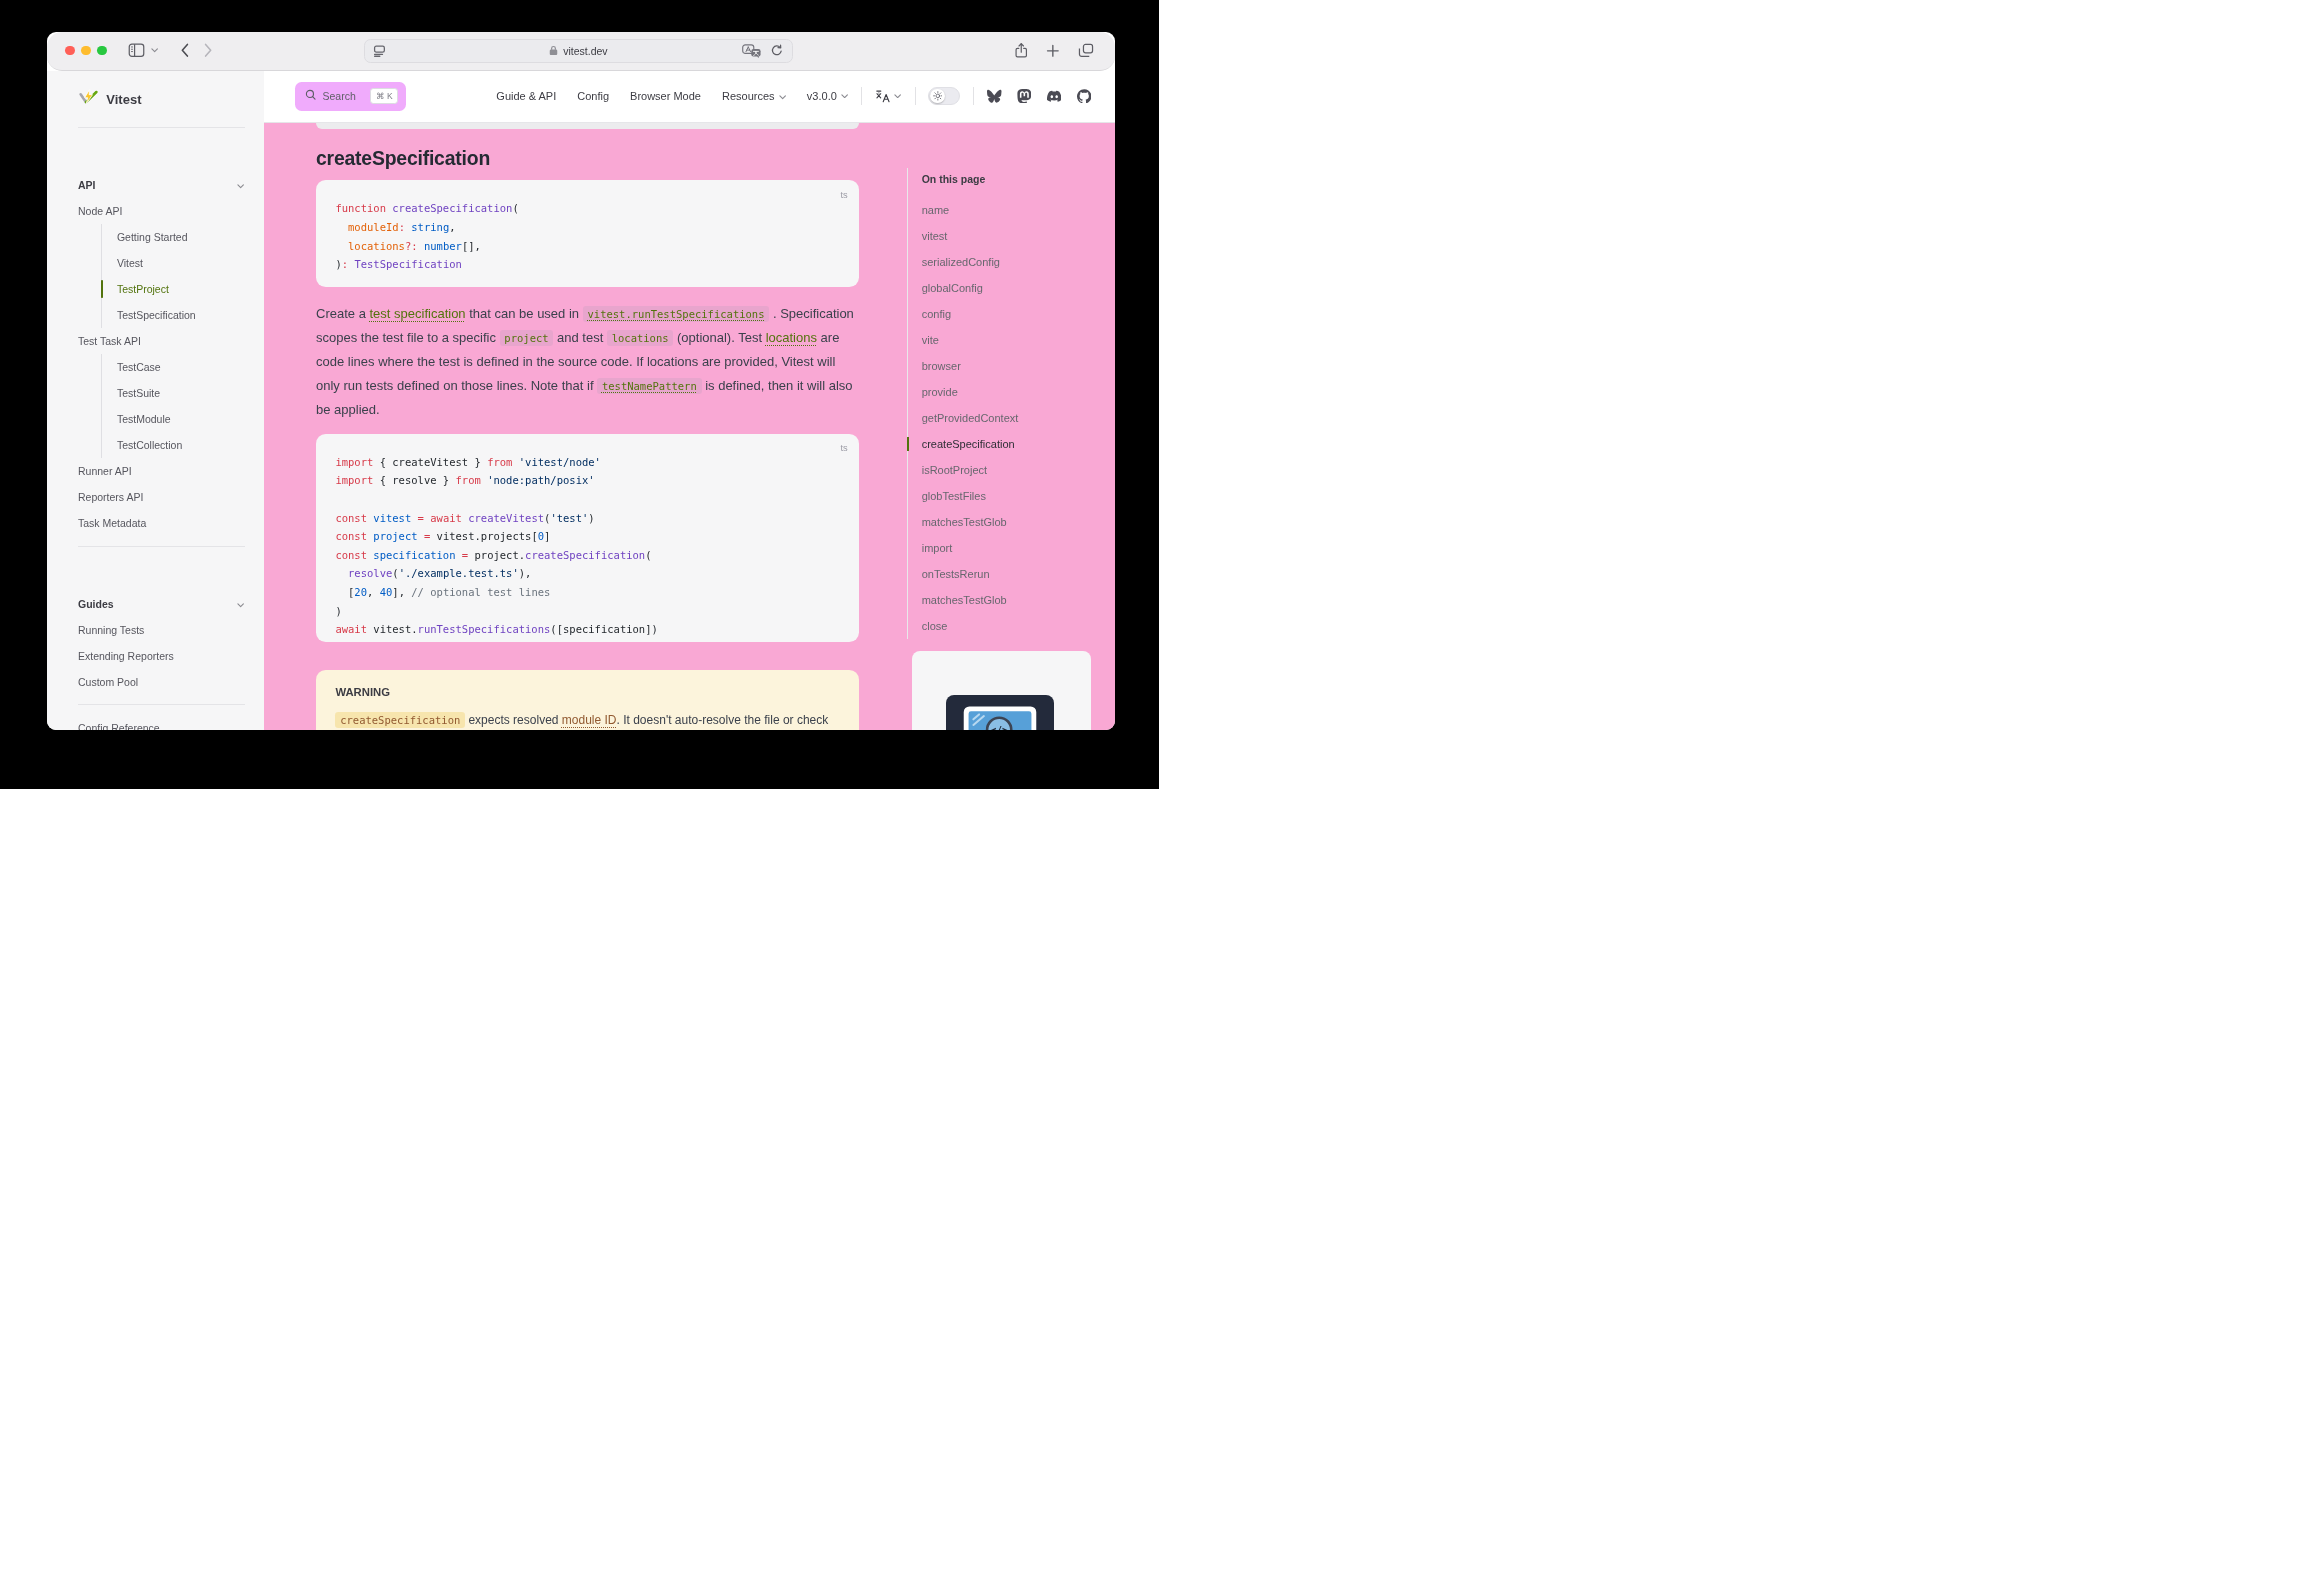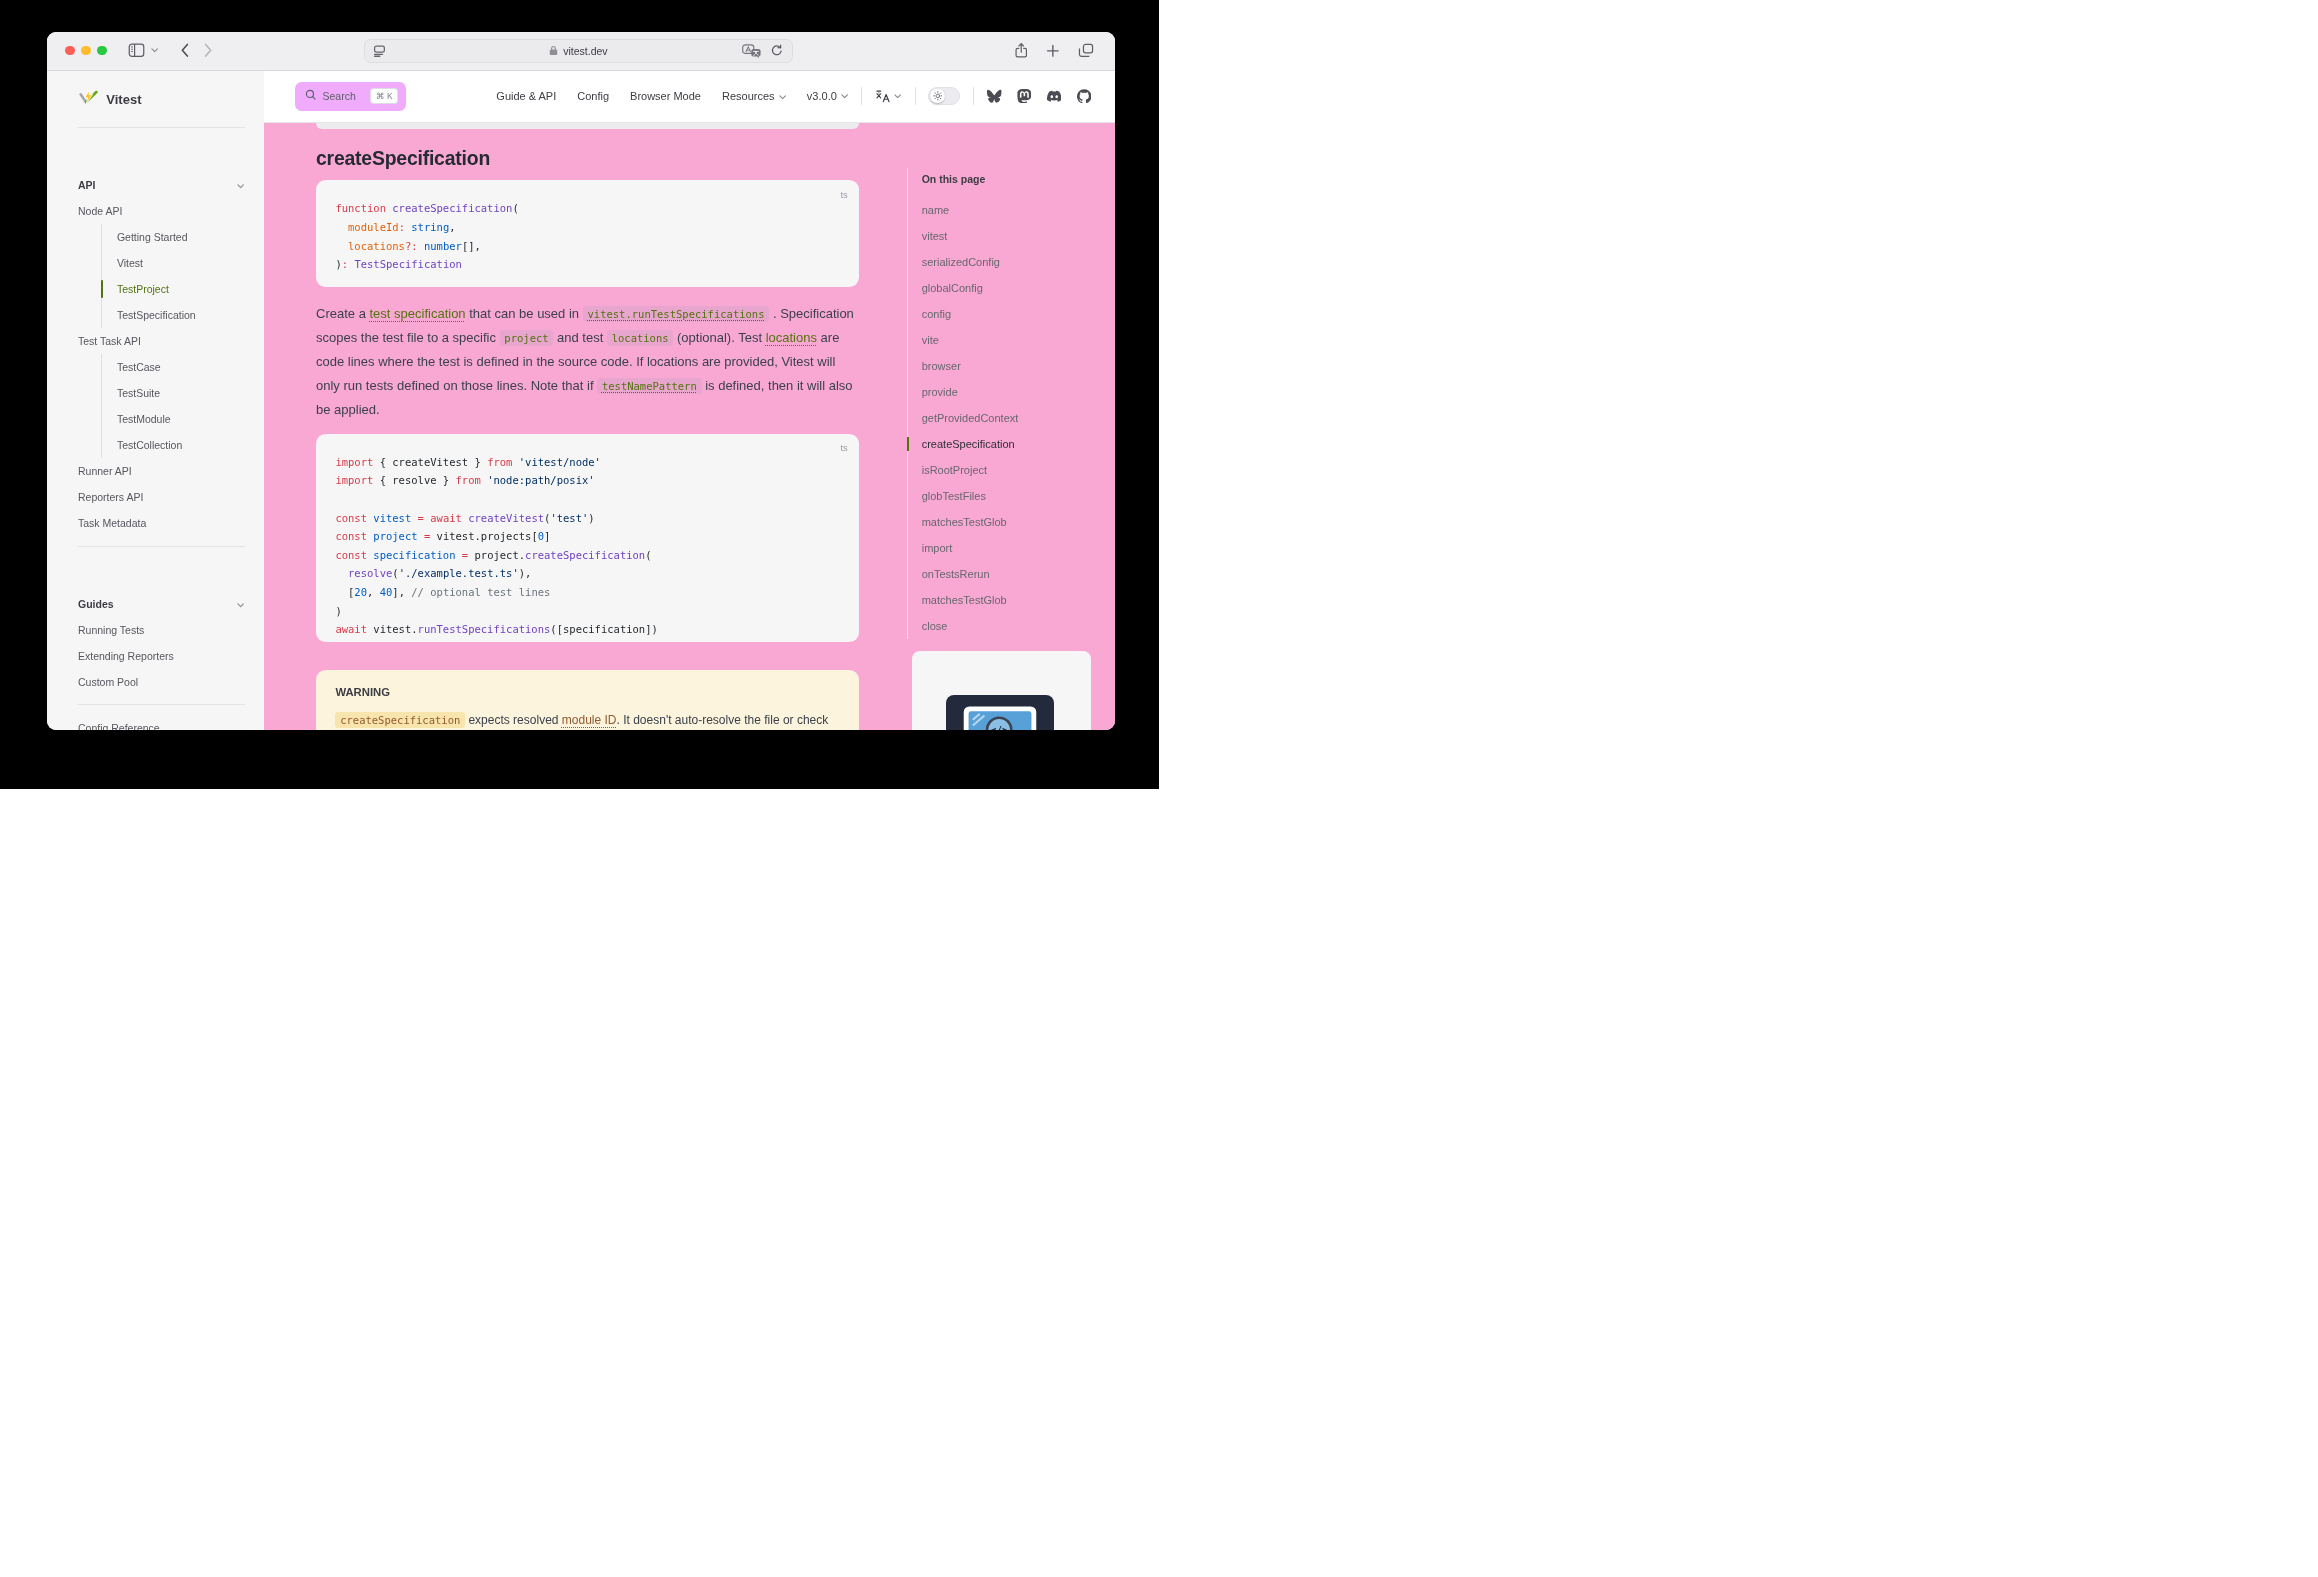--- a/index.html
+++ b/index.html
@@ -1,20 +1,20 @@
 <!DOCTYPE html>
 <html style="--accent: #52730d; --warning-bg: #fcf4dc; --warning-code: #915930; --code-bg: #f6f6f7; --tok-keyword: #d73a49; --tok-function: #6f42c1; --tok-constant: #005cc5; --tok-string: #032f62; --tok-comment: #6a737d; --tok-parameter: #e36209; --tok-plain: #24292e;font-size:13px"><head>
 <meta charset="utf-8">
 <style>
   html,body{margin:0;padding:0;}
   .stage{position:relative;width:1159px;height:789px;background:#000;font-family:"Liberation Sans",sans-serif;overflow:hidden;}
   .window{position:absolute;left:47px;top:31.5px;width:1068px;height:698px;background:#fff;border-radius:9px;overflow:hidden;box-shadow:0 14.5px 40px rgba(0,0,0,.55);}
 
   
-  .titlebar{height:39px;background:#efeef0;border-bottom:0.8px solid #d8d7da;display:flex;align-items:center;position:relative;box-sizing:border-box;}
+  .titlebar{height:39px;background:#efeef0;border-bottom:0.8px solid #d8d7da;display:flex;align-items:center;position:relative;box-sizing:border-box;border-radius:15px;}
   .traffic{display:flex;gap:6.5px;margin-left:18px;}
   .tl{width:9.7px;height:9.7px;border-radius:50%;}
   .tl.close{background:#ff5f57;}
   .tl.min{background:#febc2e;}
   .tl.zoom{background:#28c840;}
   .tb-icon{display:flex;align-items:center;justify-content:center;cursor:default;}
   .urlbar{position:absolute;left:317px;top:7.3px;width:429px;height:24px;background:#ebebee;border:0.8px solid #dddce0;border-radius:6.5px;display:flex;align-items:center;padding:0 8px;box-sizing:border-box;}
   .url-center{position:absolute;left:0;right:0;display:flex;justify-content:center;align-items:center;gap:4.8px;pointer-events:none;}
   .url-text{font-size:10.5px;color:#3c3c43;}
   .url-right{margin-left:auto;display:flex;align-items:center;gap:8px;}

